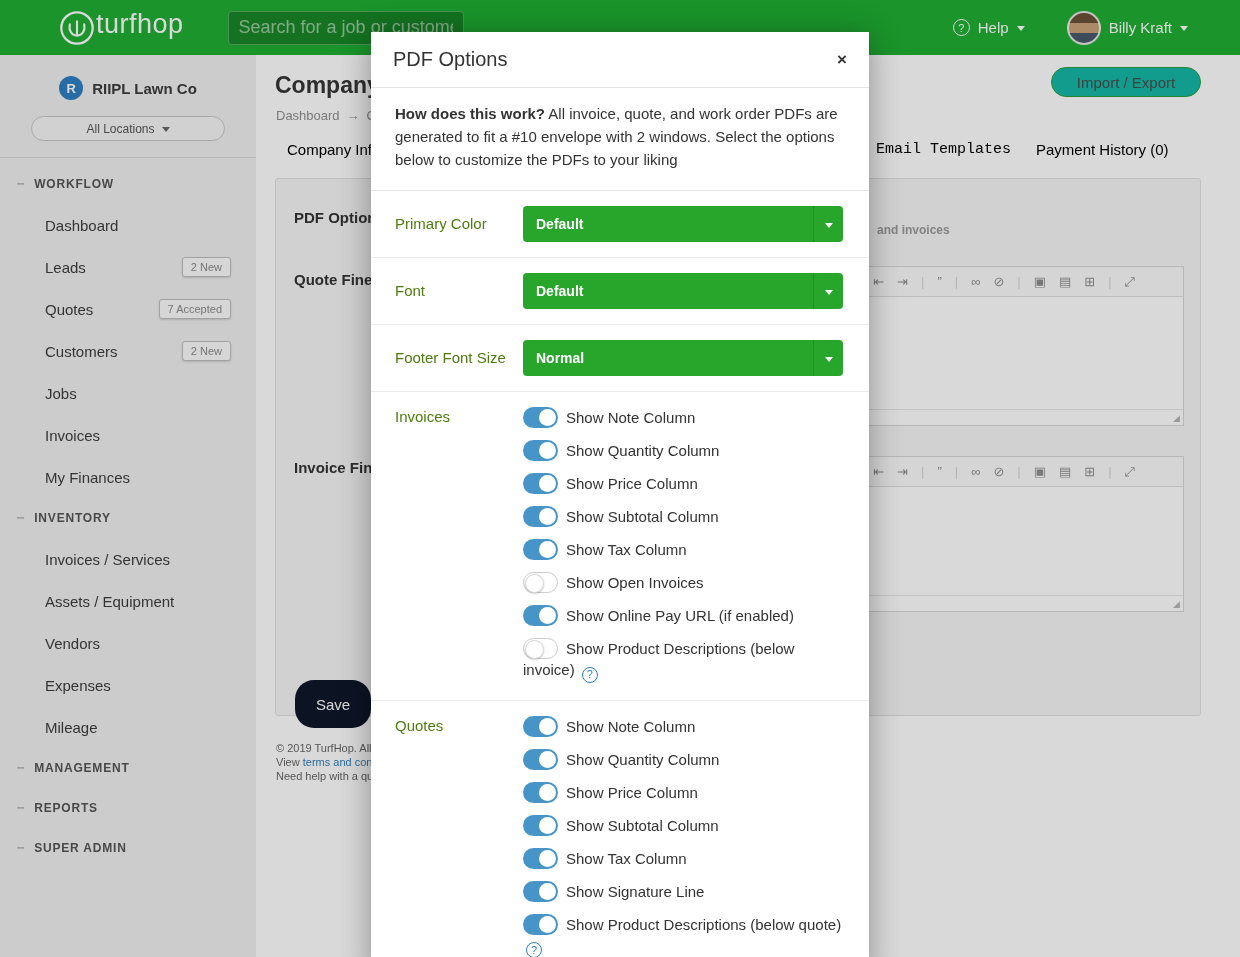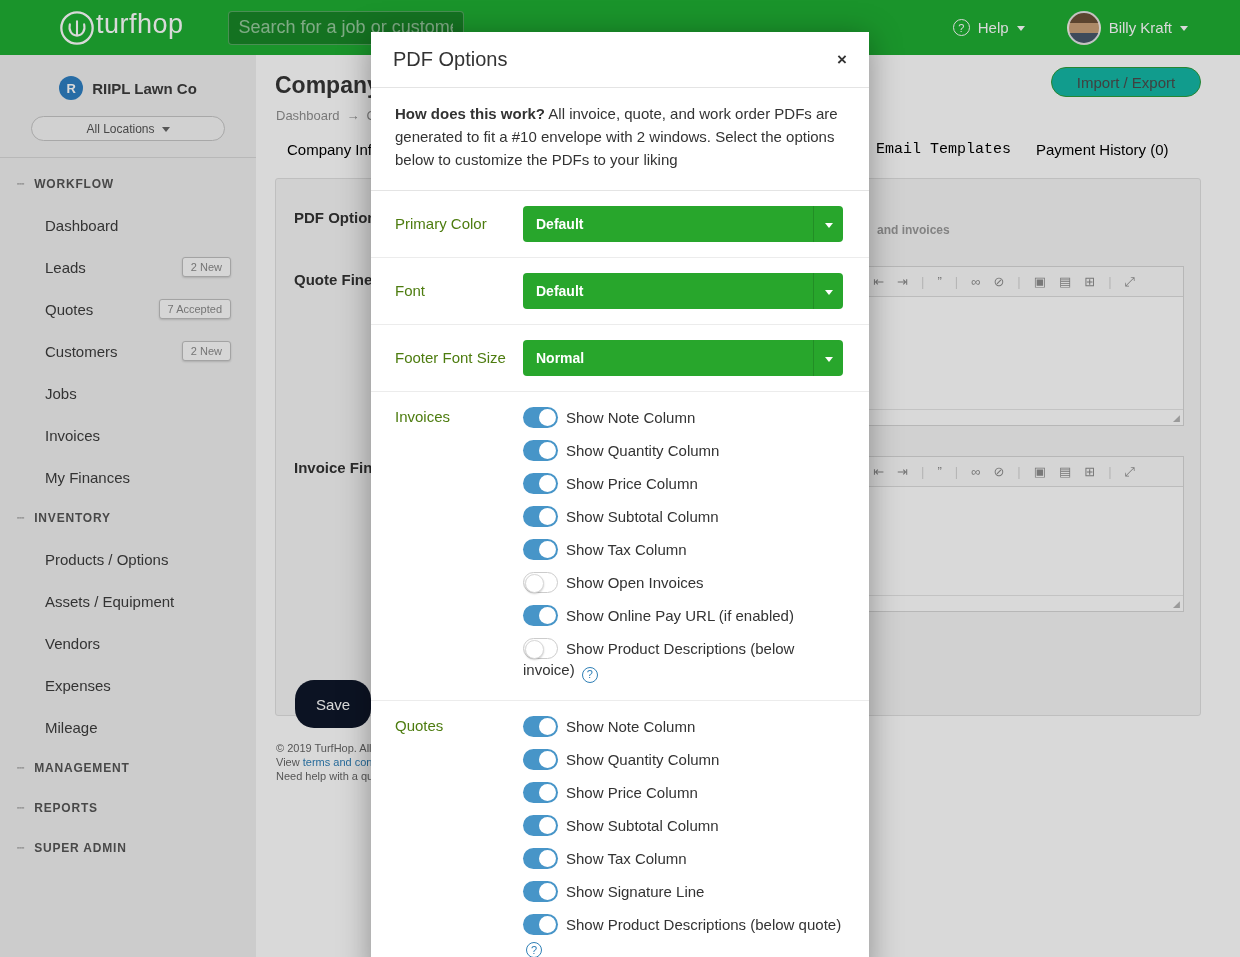--- a/index.html
+++ b/index.html
@@ -137,21 +137,21 @@
         <span>Invoices</span>
       </div>
       <div class="nav-item">
         <span>My Finances</span>
       </div>
       <div class="nav-section-header">
         <span class="tree-dash">┄</span>
         <span>INVENTORY</span>
       </div>
       <div class="nav-item">
-        <span>Products / Options</span>
+        <span>Invoices / Services</span>
       </div>
       <div class="nav-item">
         <span>Assets / Equipment</span>
       </div>
       <div class="nav-item">
         <span>Vendors</span>
       </div>
       <div class="nav-item">
         <span>Expenses</span>
       </div>

